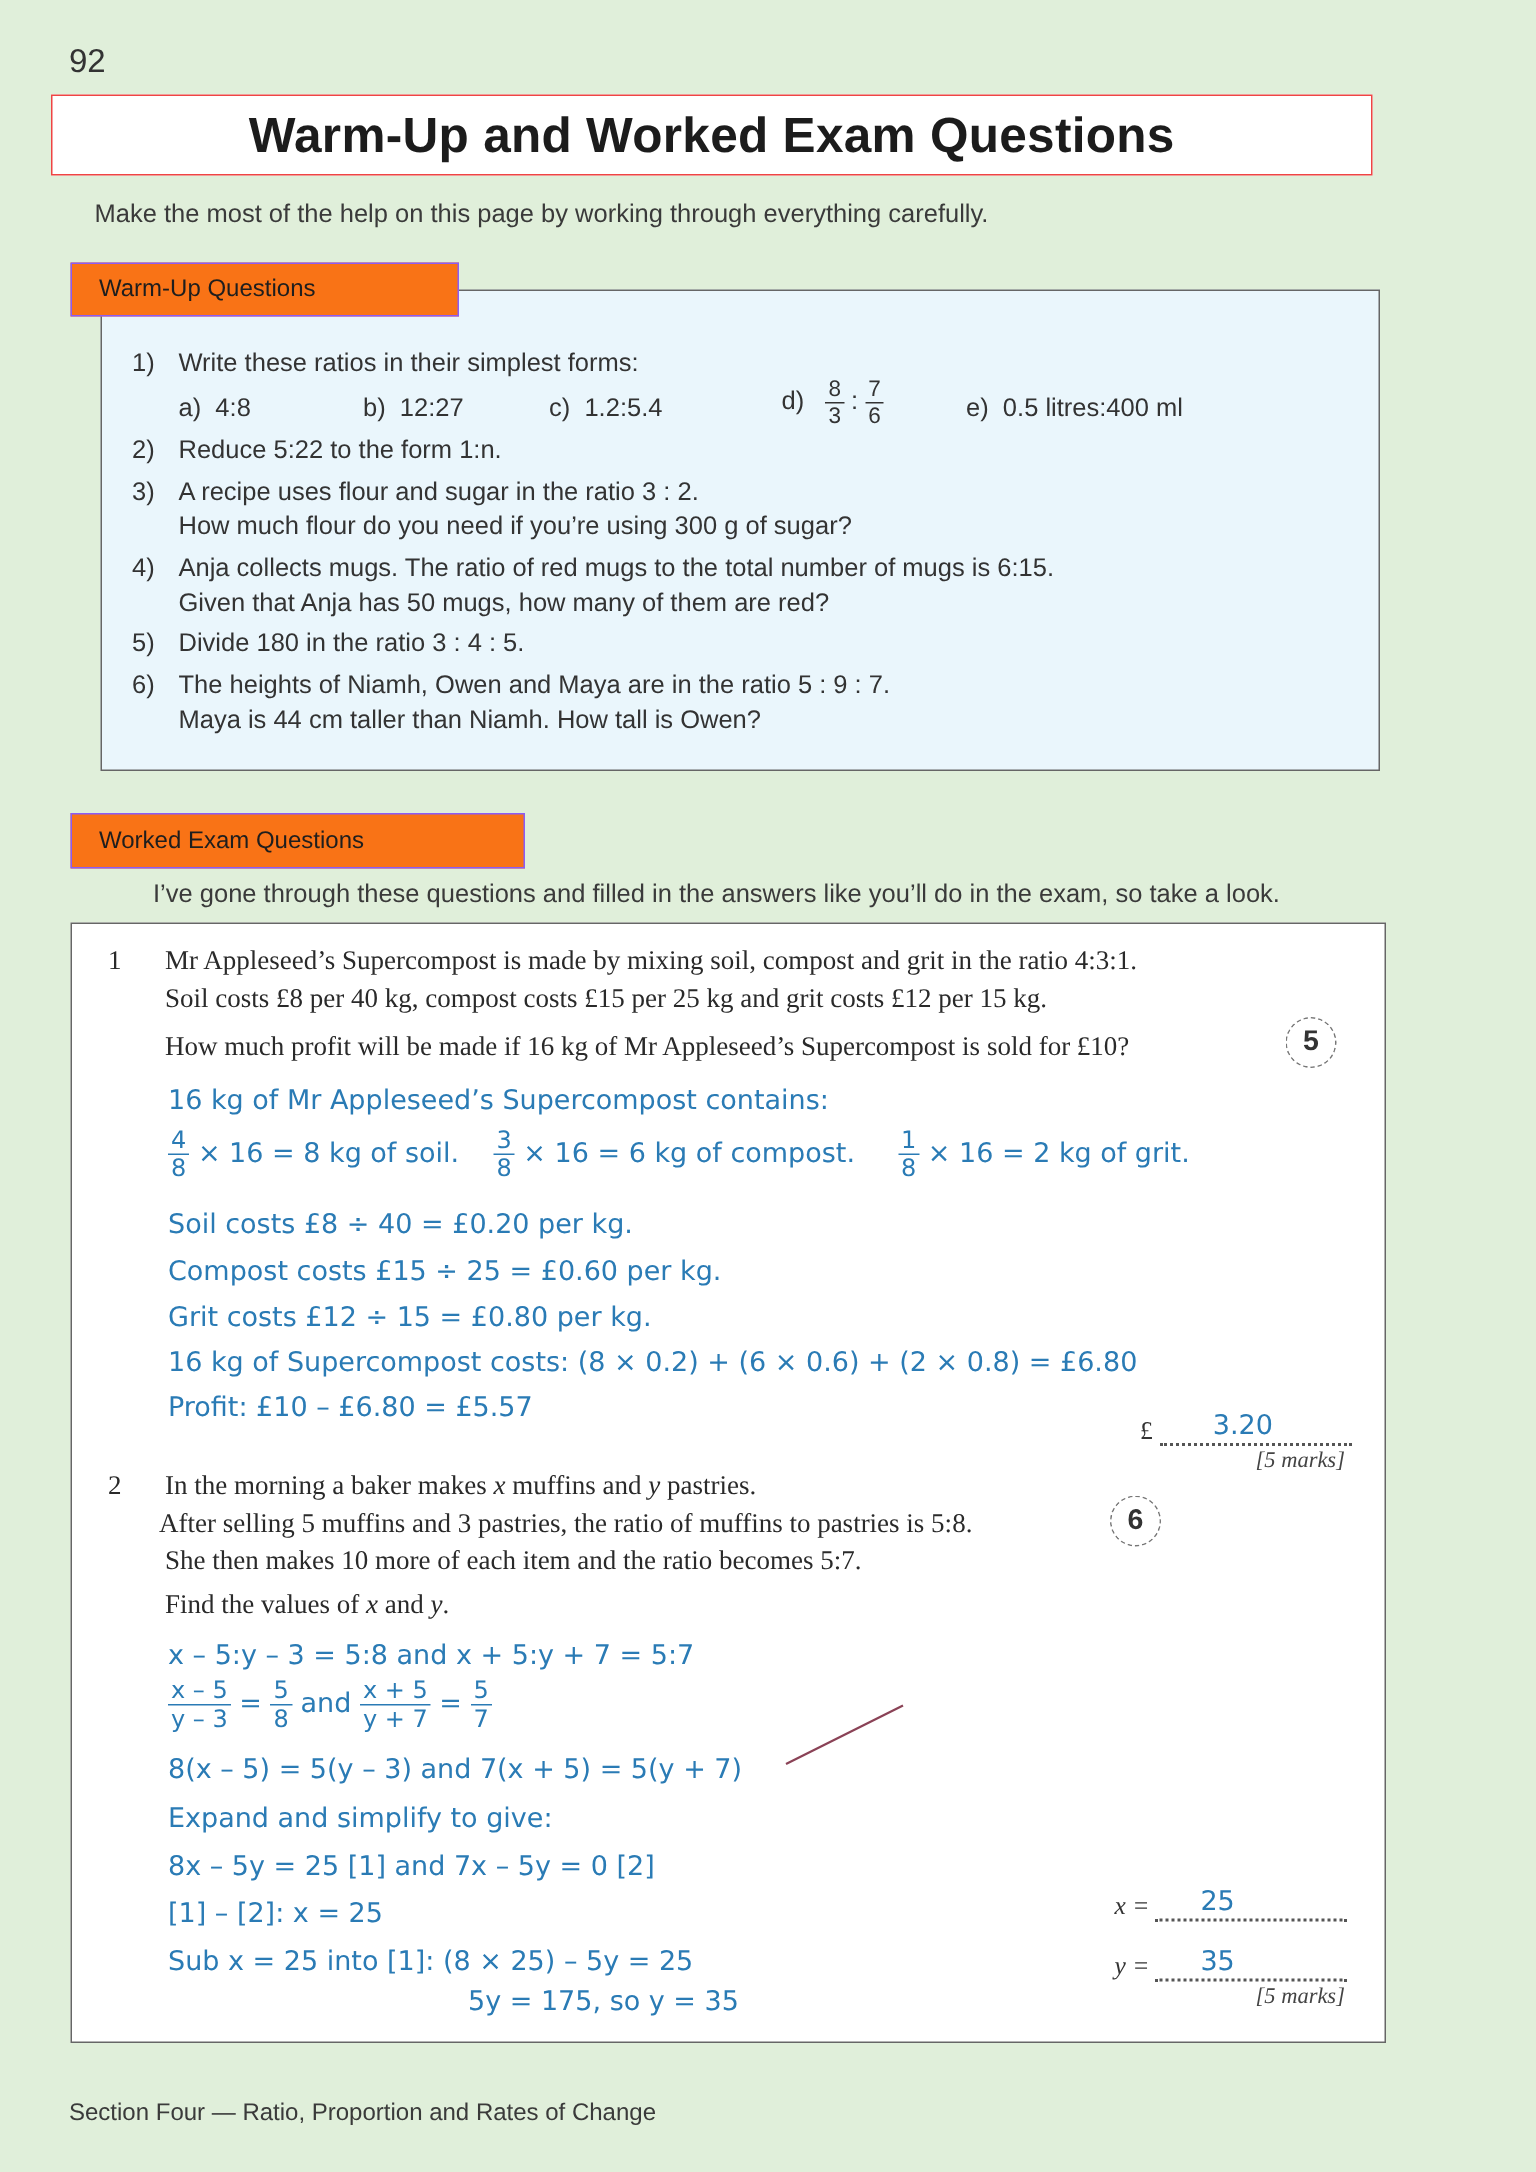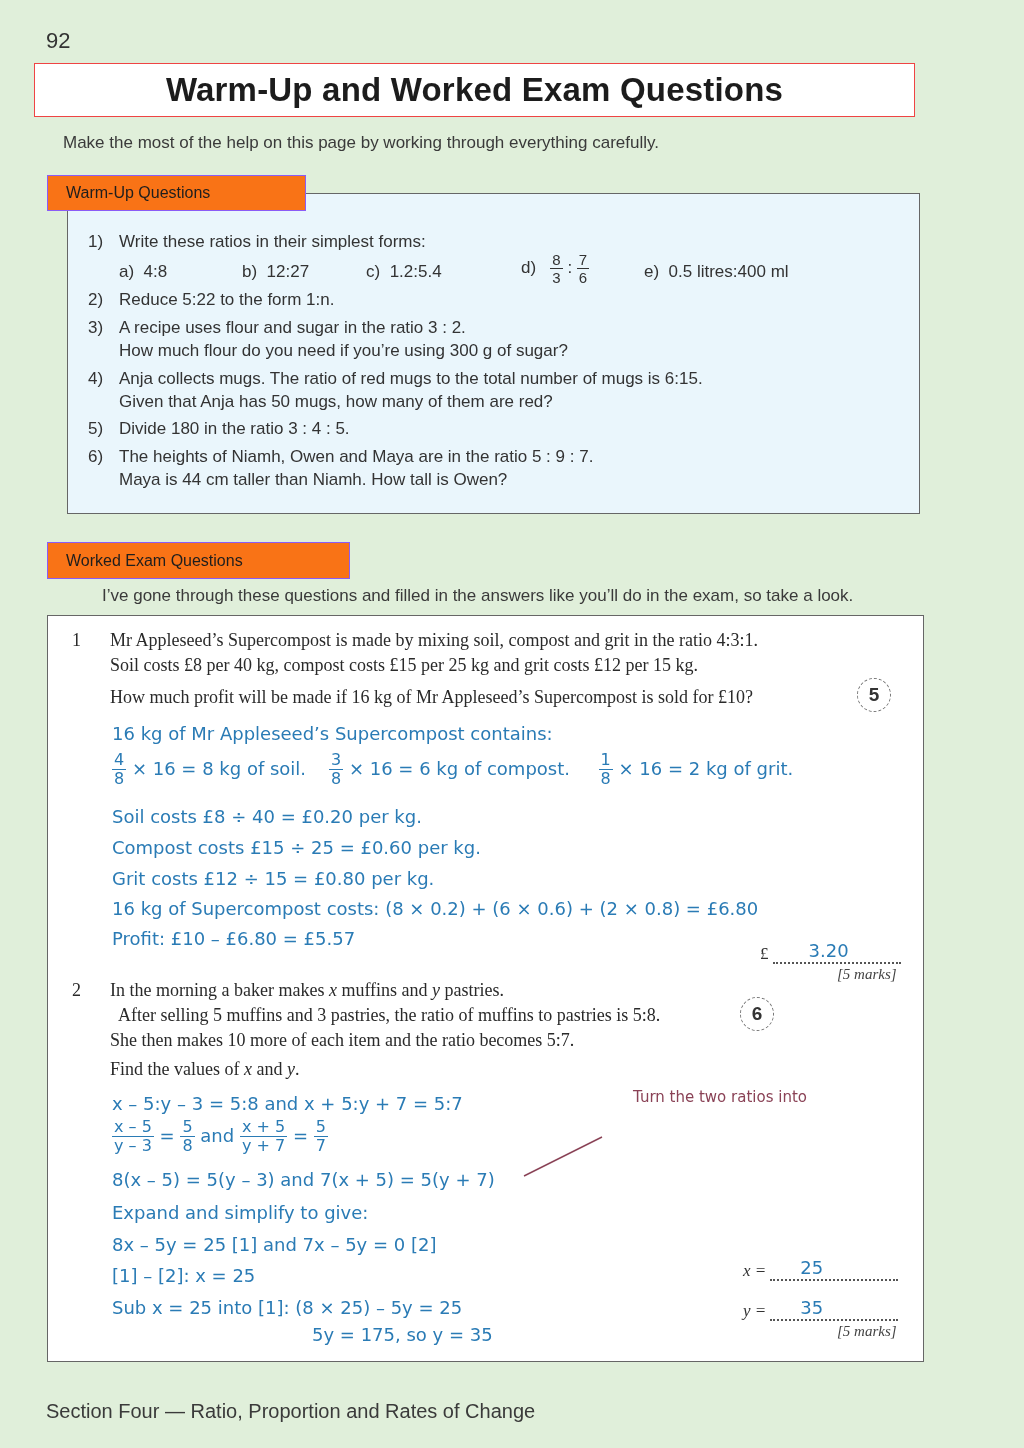--- a/index.html
+++ b/index.html
@@ -56,21 +56,21 @@
   .answer-line .dots {
     width: 128px; border-bottom: 2px dotted #555; height: 22px; position: relative;
   }
   .answer-line .dots span { position: absolute; left: 36px; bottom: 1px; font-family: "DejaVu Sans", sans-serif; color: #2a7bb5; font-size: 18px; }
   .marks { font-family: "Liberation Serif", serif; font-style: italic; font-size: 15px; color: #444; }
   .grade {
     width: 34px; height: 34px; border-radius: 50%;
     border: 1.5px dashed #777; display: flex; align-items: center; justify-content: center;
     font-family: "Liberation Sans", sans-serif; font-weight: bold; font-size: 19px; color: #333;
   }
-  .footer { left: 46px; top: 1400px; font-size: 20px; color: #3a3a3a; }
+  .footer { left: 46px; top: 1400px; font-size: 16px; color: #3a3a3a; }
 </style>
 </head>
 <body>
 
 <div class="abs page-number">92</div>
 
 <div class="abs title-bar">
   <h1>Warm-Up and Worked Exam Questions</h1>
 </div>
 
@@ -168,21 +168,21 @@
   <span class="dots">
       <span>3.20</span>
     </span>
 </div>
 <div class="abs marks" style="left:837px; top:966px">[5 marks]</div>
 
 <div class="abs serif" style="left:72px; top:980px">2</div>
 <div class="abs serif" style="left:110px; top:980px; white-space:nowrap">
   <span>In the morning a baker makes </span><span class="it" style="font-size:18px">x</span><span> muffins and </span><span class="it" style="font-size:18px">y</span><span> pastries.</span>
 </div>
-<div class="abs serif" style="left:118px; top:1005px; white-space:nowrap">After selling 5 muffins and 3 pastries, the ratio of muffins to pastries is 5:8.</div>
+<div class="abs serif" style="left:106px; top:1005px; white-space:nowrap">After selling 5 muffins and 3 pastries, the ratio of muffins to pastries is 5:8.</div>
 <div class="abs grade" style="left:740px; top:997px">6</div>
 <div class="abs serif" style="left:110px; top:1030px; white-space:nowrap">She then makes 10 more of each item and the ratio becomes 5:7.</div>
 <div class="abs serif" style="left:110px; top:1059px; white-space:nowrap">
   <span>Find the values of </span><span class="it" style="font-size:18px">x</span><span> and </span><span class="it" style="font-size:18px">y</span><span>.</span>
 </div>
 
 <div class="abs hand" style="left:112px; top:1093px">x – 5:y – 3 = 5:8 and x + 5:y + 7 = 5:7</div>
 <div class="abs hand" style="left:112px; top:1119px">
   <span class="frac">
       <span class="n">x – 5</span>
@@ -205,21 +205,20 @@
     </span>
 </div>
 <div class="abs hand" style="left:112px; top:1169px">8(x – 5) = 5(y – 3) and 7(x + 5) = 5(y + 7)</div>
 <div class="abs hand" style="left:112px; top:1202px">Expand and simplify to give:</div>
 <div class="abs hand" style="left:112px; top:1234px">8x – 5y = 25  [1]    and    7x – 5y = 0  [2]</div>
 <div class="abs hand" style="left:112px; top:1265px">[1] – [2]:  x = 25</div>
 <div class="abs hand" style="left:112px; top:1297px">Sub x = 25 into [1]:  (8 × 25) – 5y = 25</div>
 <div class="abs hand" style="left:312px; top:1324px">5y = 175, so y = 35</div>
 
 <div class="abs note" style="left:575px; top:1085px; width:290px">
-  <div>Turn the two ratios into</div>
 </div>
 <svg class="abs" style="left:520px; top:1135px" width="85" height="45">
   <line x1="82" y1="2" x2="4" y2="41" stroke="#8a4256" stroke-width="1.5"></line>
 </svg>
 
 <div class="abs answer-line" style="left:743px; top:1259px">
   <span class="label it" style="font-size:17px">x =</span>
   <span class="dots">
       <span style="left:30px">25</span>
     </span>

